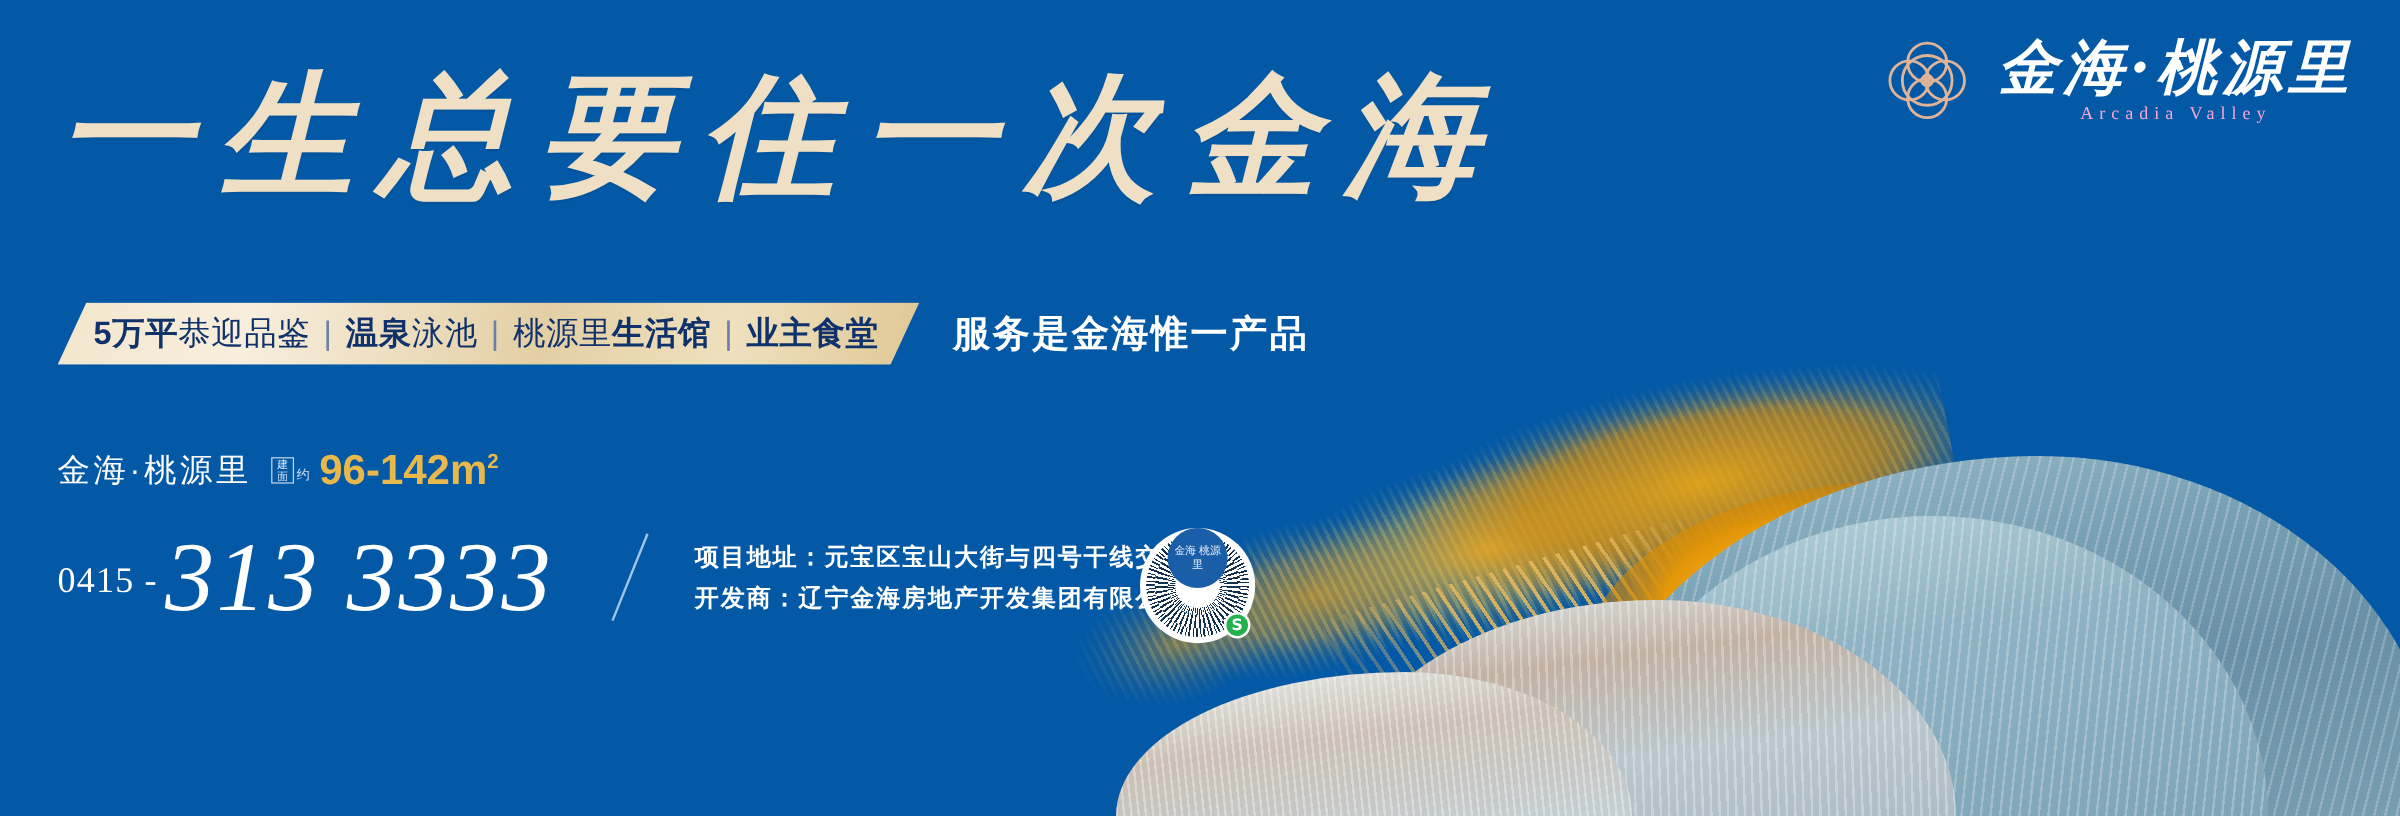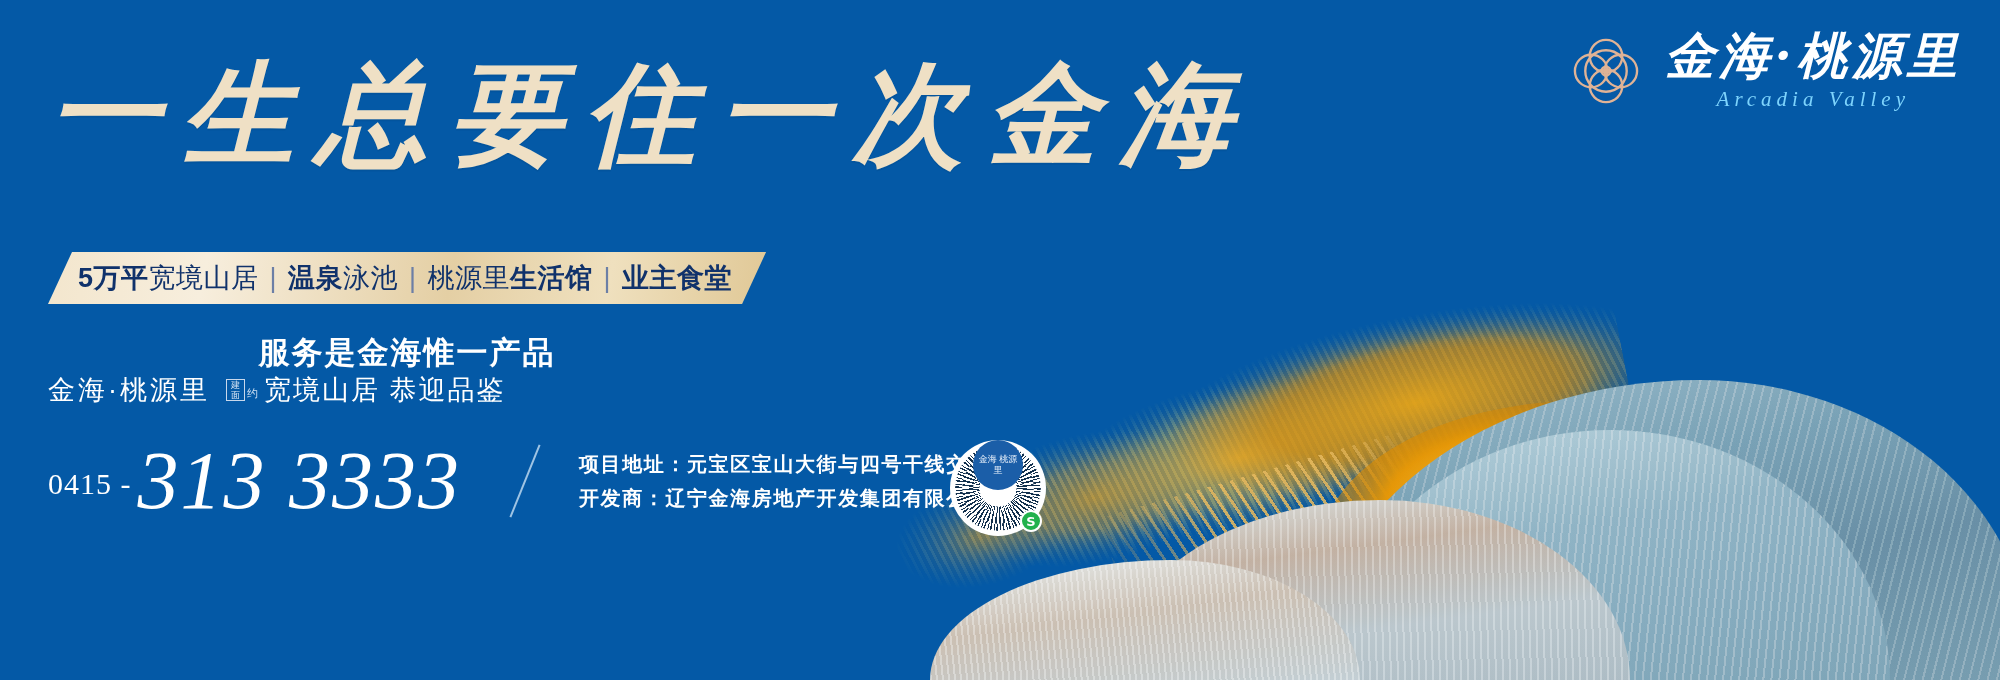--- a/index.html
+++ b/index.html
@@ -130,21 +130,20 @@
     text-shadow:0 2px 0 rgba(0,0,0,.05);
   }
 
   
   .feature-row {
     position:absolute;
     left:48px; top:252px;
     display:flex;
     align-items:center;
     gap:28px;
-    flex-direction:column;
   }
   .ribbon {
     position:relative;
     height:52px;
     display:flex;
     align-items:center;
     padding:0 34px 0 30px;
     background:linear-gradient(100deg,#F3E6CD 0%,#F7EEDD 22%,#E4CFA4 56%,#EFE0BE 78%,#E0C896 100%);
     clip-path:polygon(24px 0, 100% 0, calc(100% - 24px) 100%, 0 100%);
     font-size:27px;
@@ -322,23 +321,22 @@
     font-size:50px;
     font-weight:700;
     font-style:italic;
     color:#FFFFFF;
     letter-spacing:5px;
     font-family:"DejaVu Serif", serif;
     line-height:1.05;
     white-space:nowrap;
   }
   .logo-sub {
-    font-size:21px;
-    font-style:italic;
-    color:#7dd3fc;
+    font-size:15px;
+    color:#f9a8d4;
     letter-spacing:5px;
     font-family:"Liberation Serif", serif;
     margin-top:4px;
     white-space:nowrap;
   }
 </style>
 </head>
 <body>
 
 <div class="banner">
@@ -351,21 +349,21 @@
     <div class="mtn mtn-mid"></div>
     <div class="mtn mtn-front"></div>
     <div class="mtn mtn-low"></div>
   </div>
 
   <div class="headline">一生总要住一次金海</div>
 
   <div class="feature-row">
     <div class="ribbon">
       <span class="b">5万平</span>
-        <span class="n">宽境山居</span>
+        <span class="n">恭迎品鉴</span>
       <span class="sep">|</span>
       <span class="b">温泉</span>
         <span class="n">泳池</span>
       <span class="sep">|</span>
       <span class="n">桃源里</span>
         <span class="b">生活馆</span>
       <span class="sep">|</span>
       <span class="b">业主</span>
         <span class="b">食堂</span>
     </div>
@@ -374,21 +372,21 @@
 
   <div class="area-line">
     <span class="brand">金海·桃源里</span>
     <span class="jmy">
       <span class="box">
         <span>建</span>
         <span>面</span>
       </span>
       <span class="yue">约</span>
     </span>
-    <span class="area-tail">宽境山居 恭迎品鉴</span>
+    <span class="sqm"><span>96-142m</span><sup>2</sup></span>
   </div>
 
   <div class="phone-block">
     <span class="area-code">0415 -</span>
     <span class="phone-num">313 3333</span>
     <span class="slash"></span>
     <div class="addr">
       <span>项目地址：元宝区宝山大街与四号干线交汇处</span>
       <span>开发商：辽宁金海房地产开发集团有限公司</span>
     </div>

